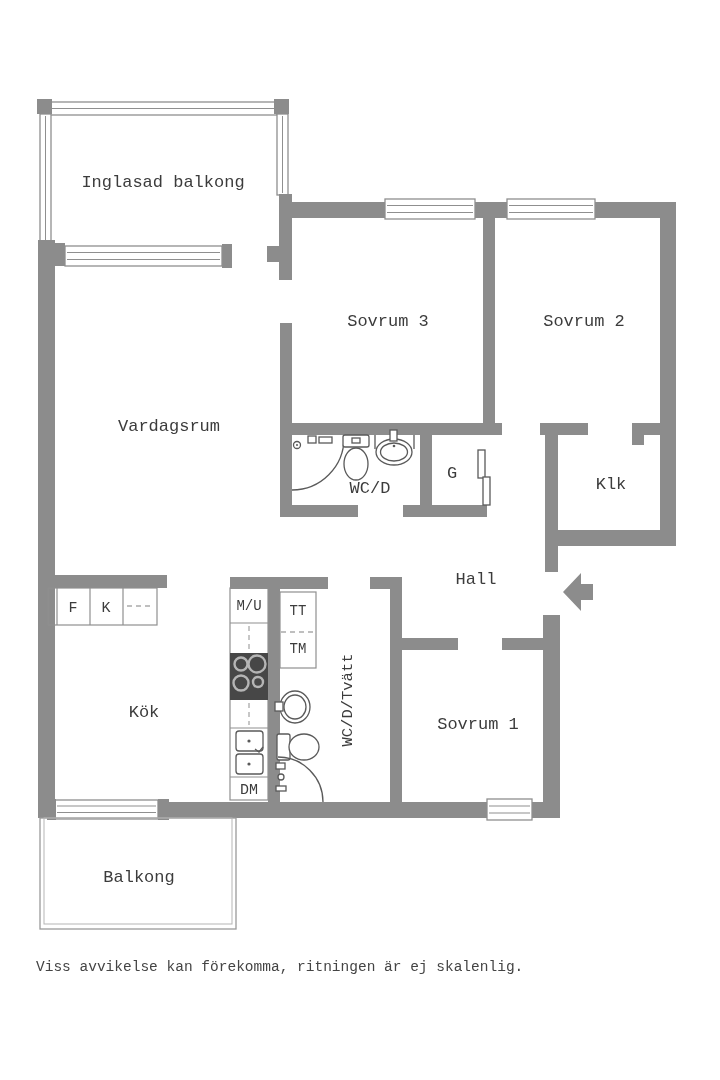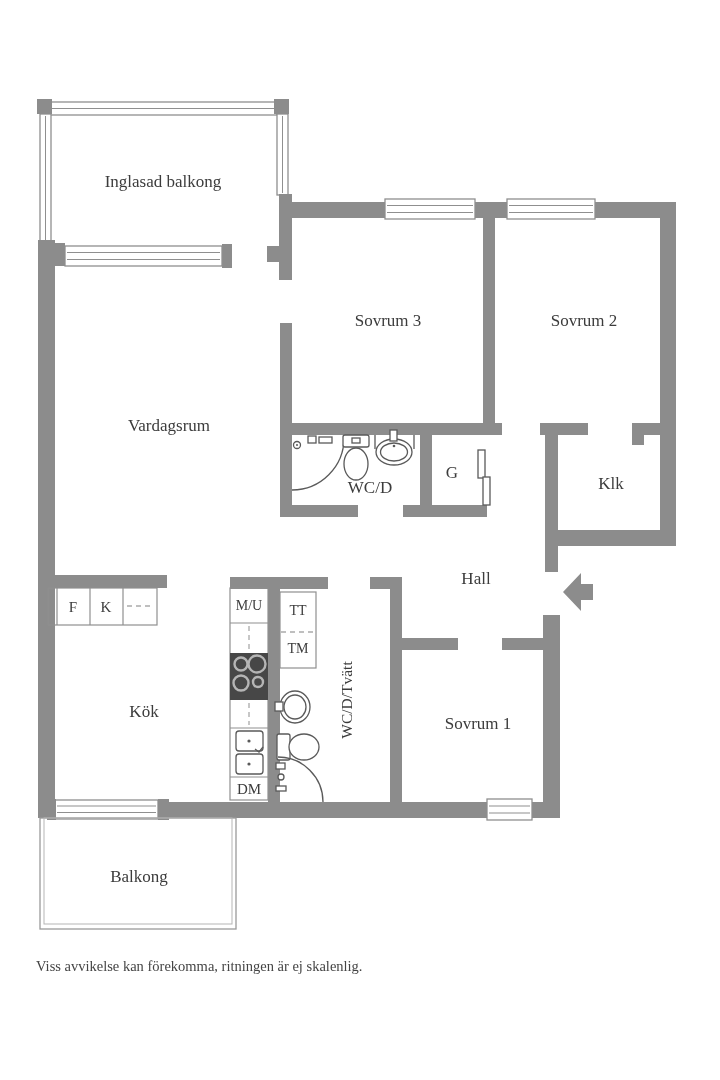--- a/index.html
+++ b/index.html
@@ -1,17 +1,17 @@
 <!DOCTYPE html>
 <html><head>
 <meta charset="utf-8">
 <style>
   html,body{margin:0;padding:0;background:#fff;}
   .page{position:relative;width:720px;height:1080px;background:#fff;overflow:hidden;
-        font-family:Liberation Serif, serif;}
+        font-family:Liberation Mono, monospace;}
   svg{display:block;}
   .w   {fill:var(--wall,#8c8c8c);stroke:none;}
   .win {fill:#ffffff;stroke:var(--winline,#8f8f8f);stroke-width:1.3;}
   .wl  {stroke:var(--winline,#8f8f8f);stroke-width:1;fill:none;}
   .fx  {fill:#ffffff;stroke:var(--line,#5a5a5a);stroke-width:1.3;}
   .fxl {stroke:var(--line,#5a5a5a);stroke-width:1.3;fill:none;}
   .fxd {fill:var(--line,#5a5a5a);stroke:none;}
   .dash{stroke:var(--dash,#aaaaaa);stroke-width:1.3;fill:none;stroke-dasharray:5 4;}
   .cab {fill:none;stroke:var(--winline,#8f8f8f);stroke-width:1.2;}
   .stove{fill:var(--stove,#474747);stroke:none;}

